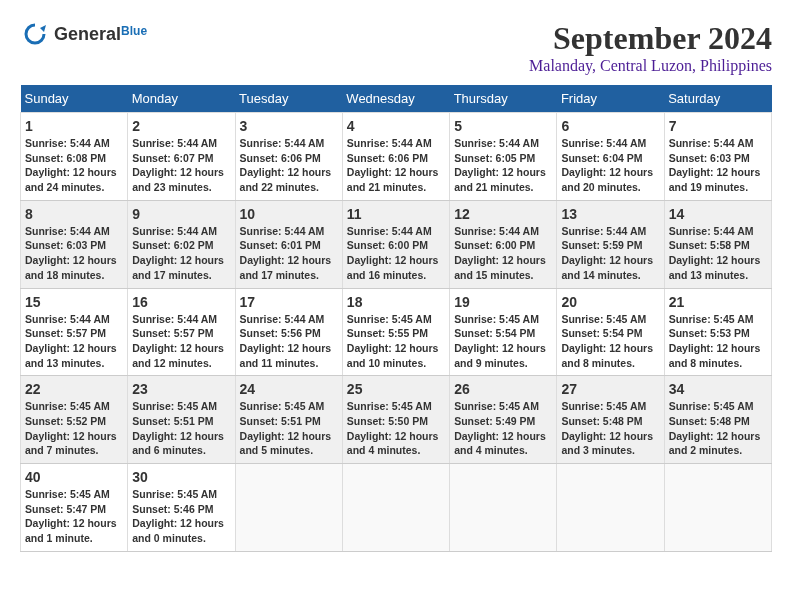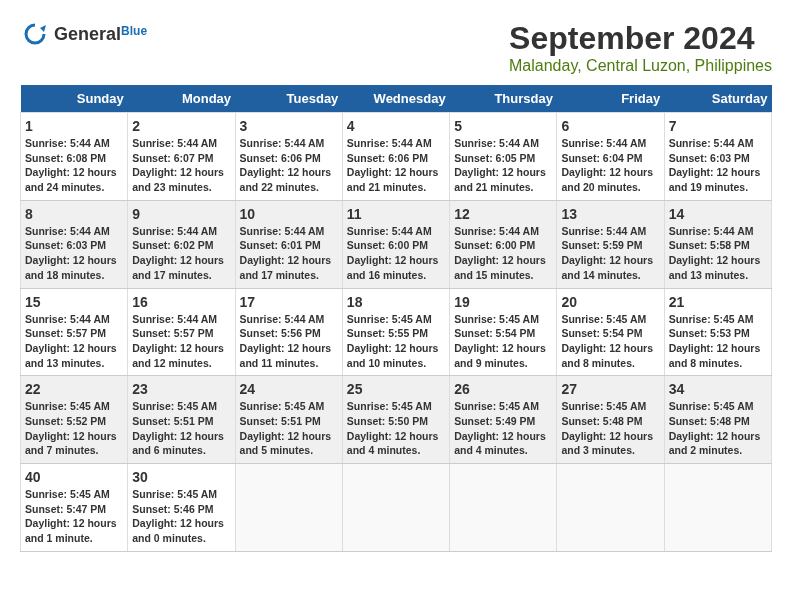--- a/index.html
+++ b/index.html
@@ -34,43 +34,44 @@
       font-size: 12px;
       font-weight: bold;
       color: #1a6eb5;
     }
     .logo-icon {
       width: 30px;
       height: 30px;
       margin-right: 4px;
     }
     .title-section {
-      text-align: left;
+      text-align: right;
+      font-family: Liberation Serif, serif;
     }
     .main-title {
       font-size: 32px;
       font-weight: bold;
       color: #333;
     }
     .subtitle {
       font-size: 16px;
-      color: #4d7c0f;
+      color: #4c1d95;
     }
     table {
       width: 100%;
       border-collapse: collapse;
       font-size: 11px;
     }
     thead th {
       background-color: #2060a0;
       color: #fff;
       padding: 6px 4px;
-      text-align: right;
+      text-align: left;
       font-size: 13px;
-      font-weight: bold;
+      font-weight: normal;
     }
     tbody tr {
       vertical-align: top;
     }
     tbody tr:nth-child(odd) {
       background-color: #fff;
     }
     tbody tr:nth-child(even) {
       background-color: #f0f0f0;
     }

